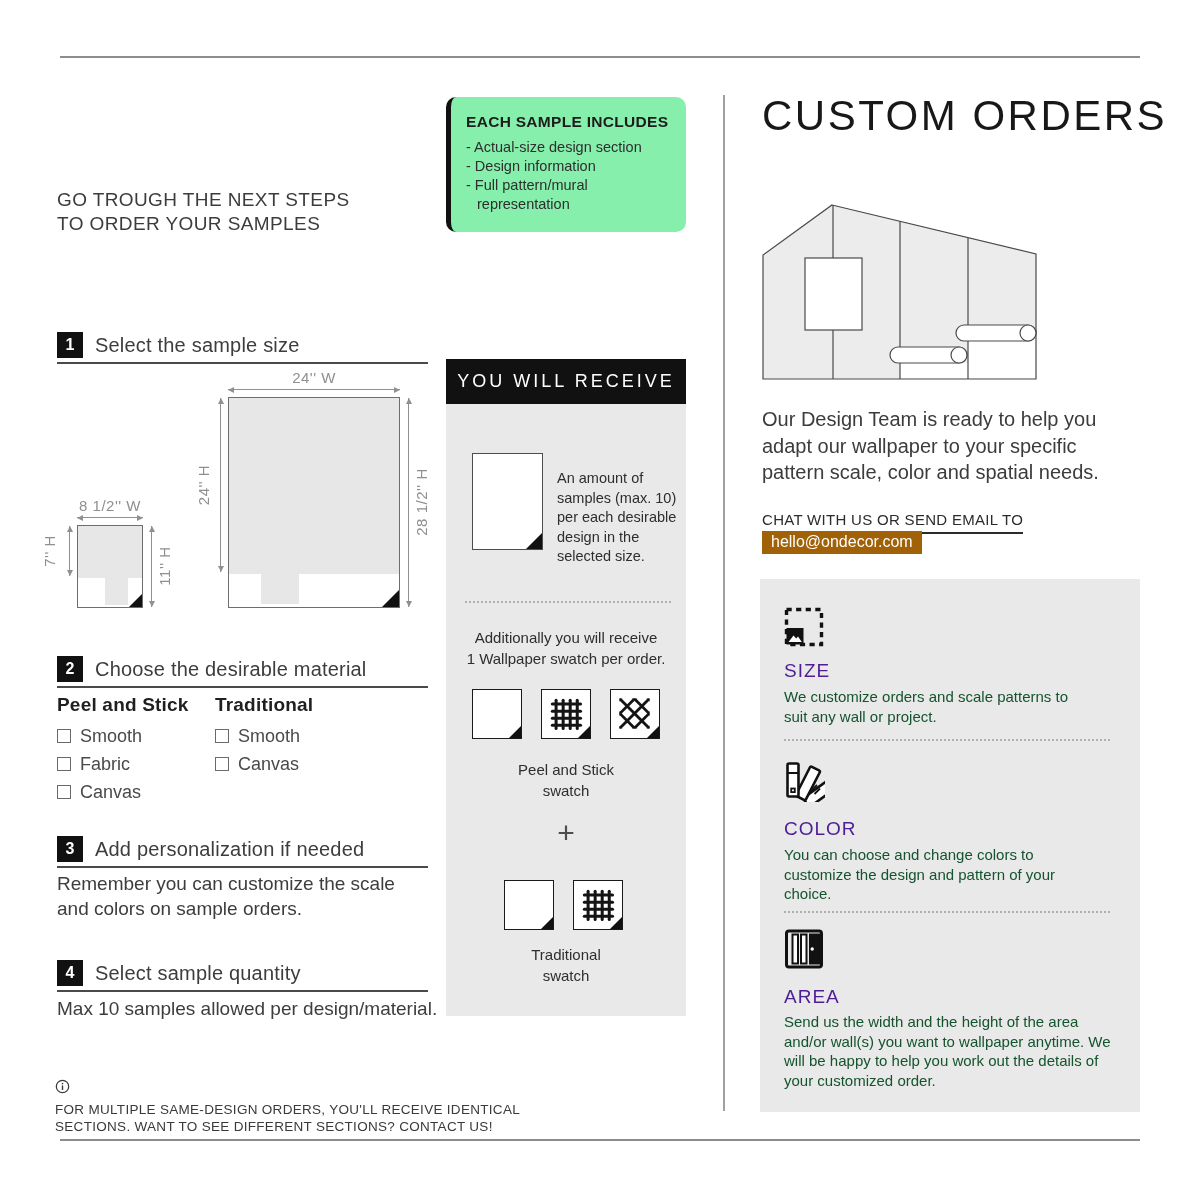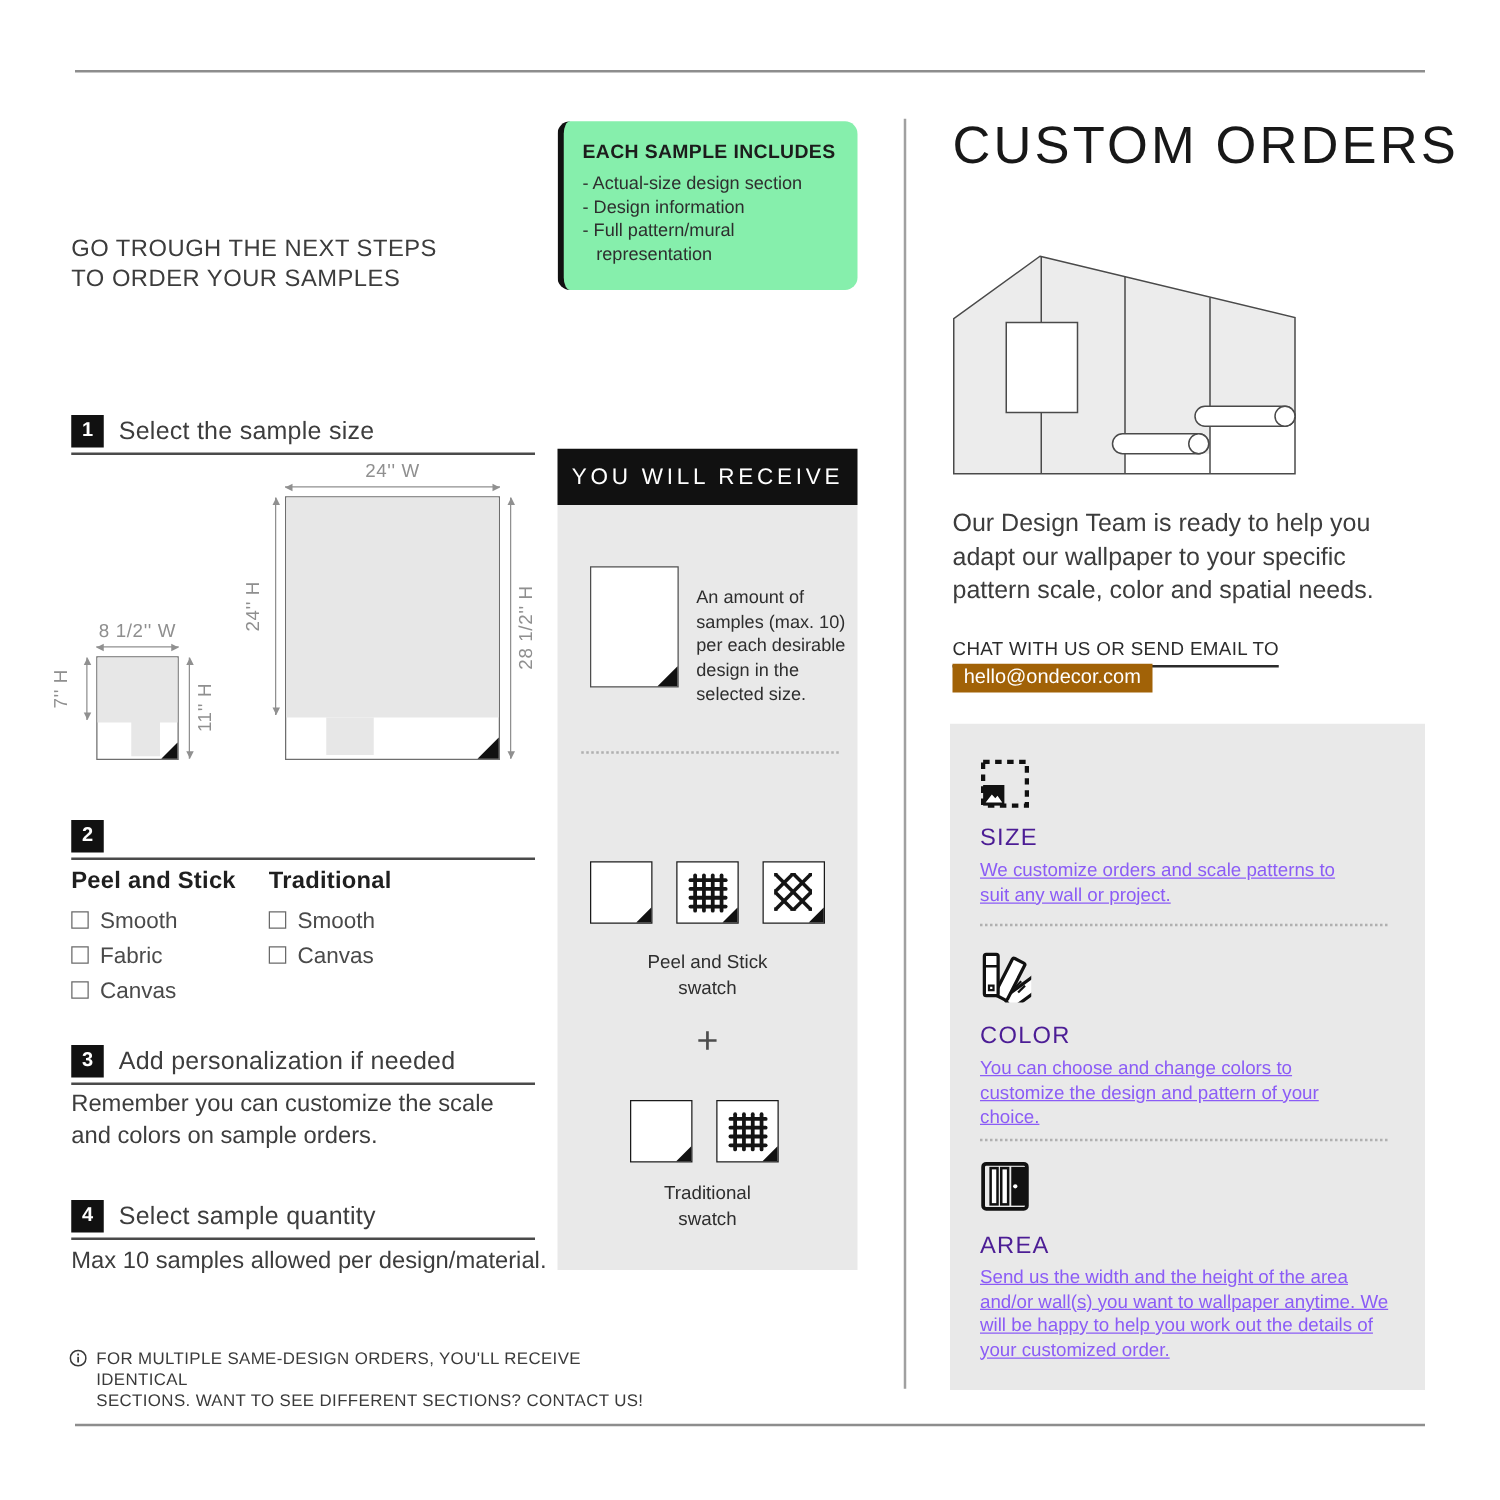--- a/index.html
+++ b/index.html
@@ -60,21 +60,21 @@
   .swatch-row{position:absolute;display:flex;gap:19px;}
   .swatch{position:relative;width:50px;height:50px;background:#fff;border:1.5px solid #1a1a1a;box-sizing:border-box;}
   .plus{position:absolute;text-align:center;font-size:30px;font-weight:300;color:#4d4d4d;}
   
   .para{position:absolute;font-size:20px;line-height:26.5px;color:#3c3c3c;}
   .chat-label{position:absolute;font-size:15px;letter-spacing:0.3px;color:#2b2b2b;
               border-bottom:2px solid #2b2b2b;padding-bottom:4px;}
   .email-box{position:absolute;background:#a16207;color:#fff;font-size:16px;padding:2px 9px 3px 9px;}
   .feature-panel{position:absolute;background:#e9e9e9;}
   .feat-title{position:absolute;font-size:19px;letter-spacing:1px;color:#4c1d95;}
-  .feat-body{position:absolute;font-size:15px;line-height:19.5px;color:#8b5cf6;text-decoration:underline;}
+  .feat-body{position:absolute;font-size:15px;line-height:19.5px;color:#14532d;}
   svg{display:block;}
 </style>
 </head>
 <body>
 
 <div class="page">
 
   <div class="rule" style="top:56px;"></div>
   <div class="rule" style="top:1139px;"></div>
   <div class="vdivider"></div>
@@ -109,20 +109,21 @@
   </div>
   <div class="dim-h" style="left:228px;top:389px;width:172px;"></div>
   <div class="dim-label" style="left:314px;top:377px;">24'' W</div>
   <div class="dim-v" style="left:220px;top:398px;height:174px;"></div>
   <div class="dim-label rot" style="left:203px;top:485px;">24'' H</div>
   <div class="dim-v" style="left:408px;top:398px;height:209px;"></div>
   <div class="dim-label rot" style="left:421px;top:502px;">28 1/2'' H</div>
 
   <div class="step" style="left:57px;top:656px;width:371px;">
     <span class="badge">2</span>
+    <span class="step-title">Choose the desirable material</span>
   </div>
 
   <div class="mat-col" style="left:57px;top:694px;">
     <div class="mat-title">Peel and Stick</div>
     <div class="opt">
       <span class="cb"></span>
       <span>Smooth</span>
     </div>
     <div class="opt">
       <span class="cb"></span>
@@ -151,21 +152,21 @@
     <span class="step-title">Add personalization if needed</span>
   </div>
   <div class="body-text" style="left:57px;top:871px;width:350px;">Remember you can customize the scale and colors on sample orders.</div>
 
   <div class="step" style="left:57px;top:960px;width:371px;">
     <span class="badge">4</span>
     <span class="step-title">Select sample quantity</span>
   </div>
   <div class="body-text" style="left:57px;top:996px;width:390px;">Max 10 samples allowed per design/material.</div>
 
-  <div class="footnote" style="left:55px;top:1078px;width:480px;">
+  <div class="footnote" style="left:55px;top:1078px;width:480px;flex-direction:column;">
     <span style="margin-top:1px;">
       <svg width="15" height="15" viewBox="0 0 16 16">
         <circle cx="8" cy="8" r="6.6" fill="none" stroke="#3a3a3a" stroke-width="1.3"></circle>
         <rect x="7.25" y="6.9" width="1.5" height="4.8" fill="#3a3a3a"></rect>
         <rect x="7.25" y="4.1" width="1.5" height="1.6" fill="#3a3a3a"></rect>
       </svg>
     </span>
     <span>
       <div>FOR MULTIPLE SAME-DESIGN ORDERS, YOU'LL RECEIVE IDENTICAL</div>
       <div>SECTIONS. WANT TO SEE DIFFERENT SECTIONS? CONTACT US!</div>
@@ -182,20 +183,24 @@
   <div class="receive-header" style="left:446px;top:359px;width:240px;height:45px;">YOU WILL RECEIVE</div>
   <div class="receive-panel" style="left:446px;top:404px;width:240px;height:612px;"></div>
 
   <div class="sheet" style="left:472px;top:453px;width:71px;height:97px;">
     <div class="fold" style="border-width:0 0 16px 16px;"></div>
   </div>
   <div class="small-text" style="left:557px;top:469px;width:126px;">An amount of samples (max. 10) per each desirable design in the selected size.</div>
 
   <div class="dotted" style="left:465px;top:601px;width:206px;"></div>
 
+  <div class="center-text" style="left:446px;top:627px;width:240px;">
+    <div>Additionally you will receive</div>
+    <div>1 Wallpaper swatch per order.</div>
+  </div>
 
   <div class="swatch-row" style="left:472px;top:689px;">
     <div class="swatch">
       <div class="fold" style="border-width:0 0 12px 12px;"></div>
     </div>
     <div class="swatch">
       <svg width="47" height="47" viewBox="0 0 50 50">
         <g stroke="#141414" stroke-width="3.2" stroke-linecap="round">
           <line x1="15" y1="11" x2="15" y2="41"></line>
             <line x1="22.5" y1="11" x2="22.5" y2="41"></line>

